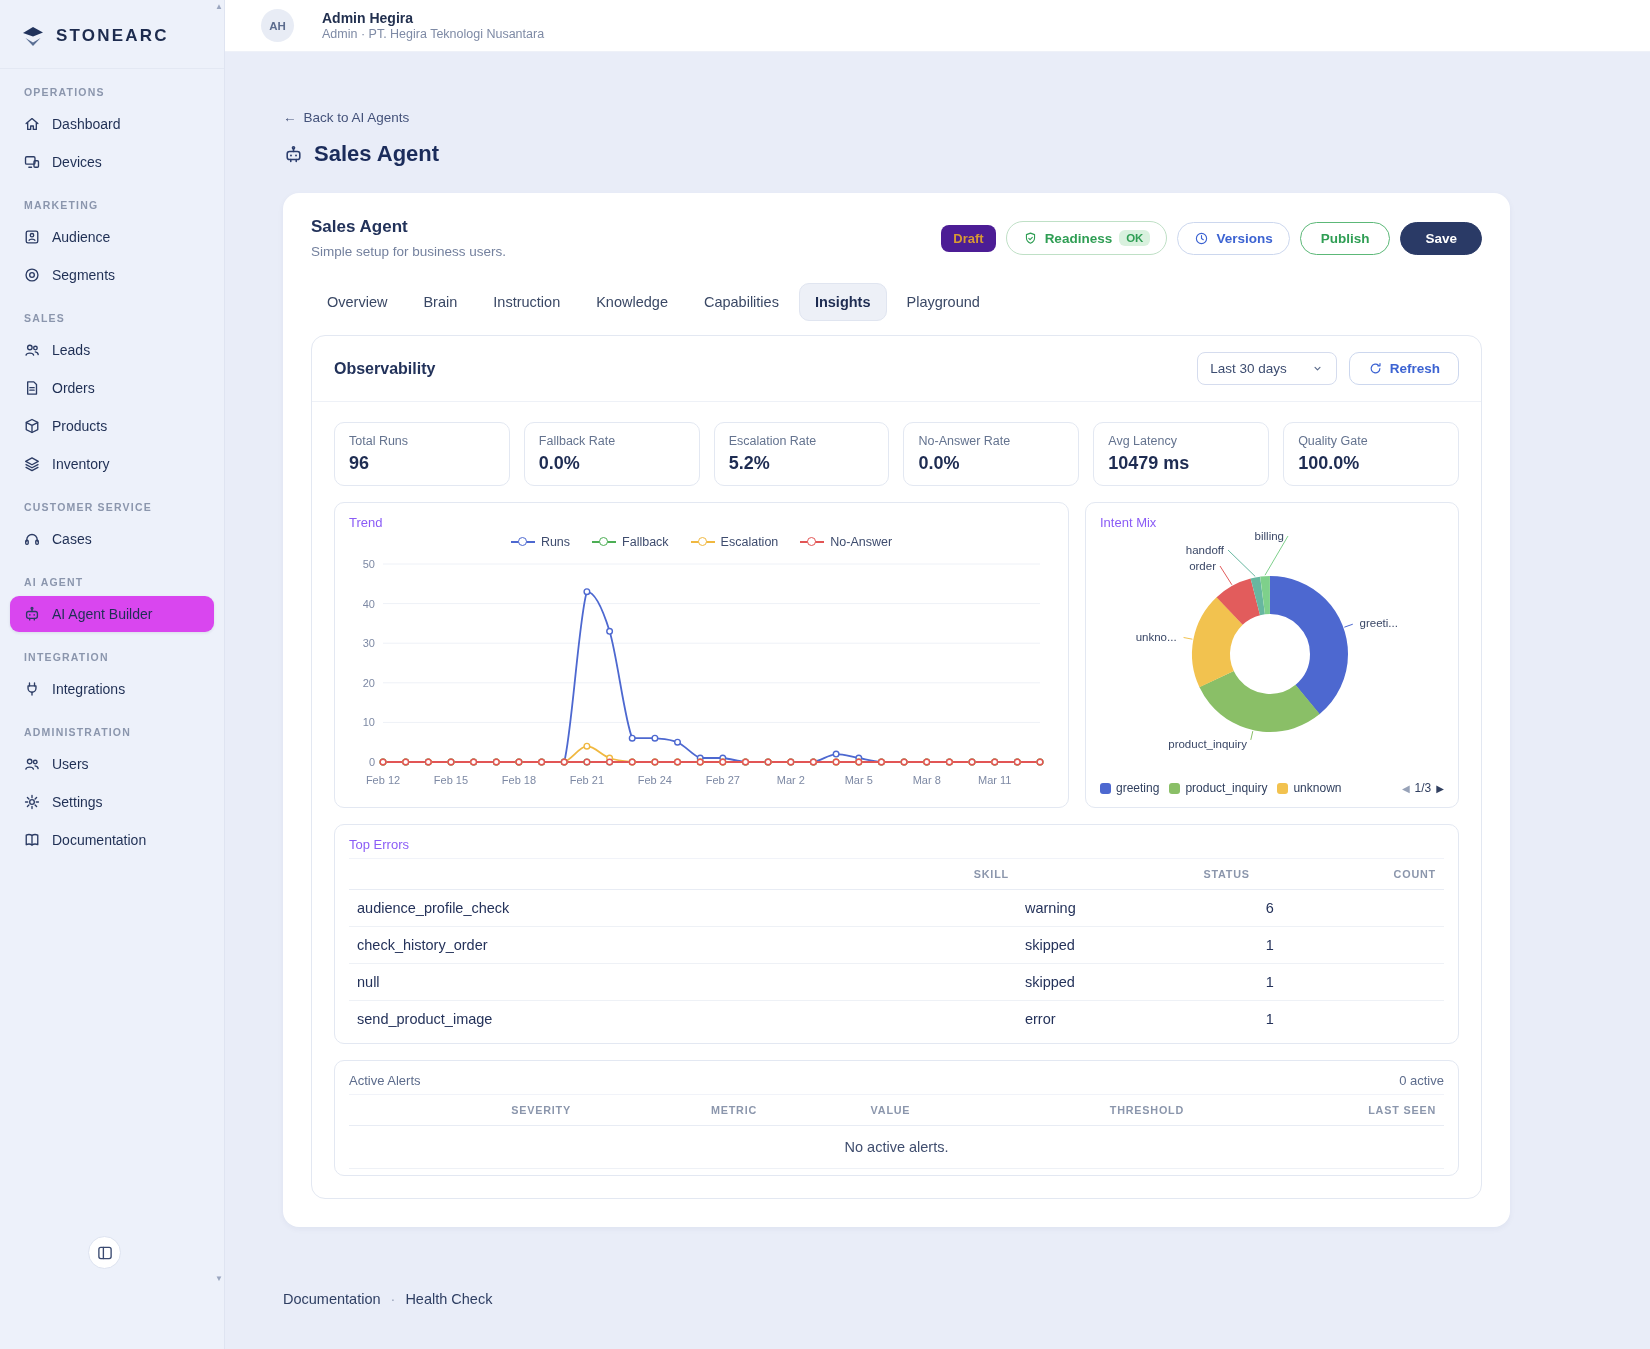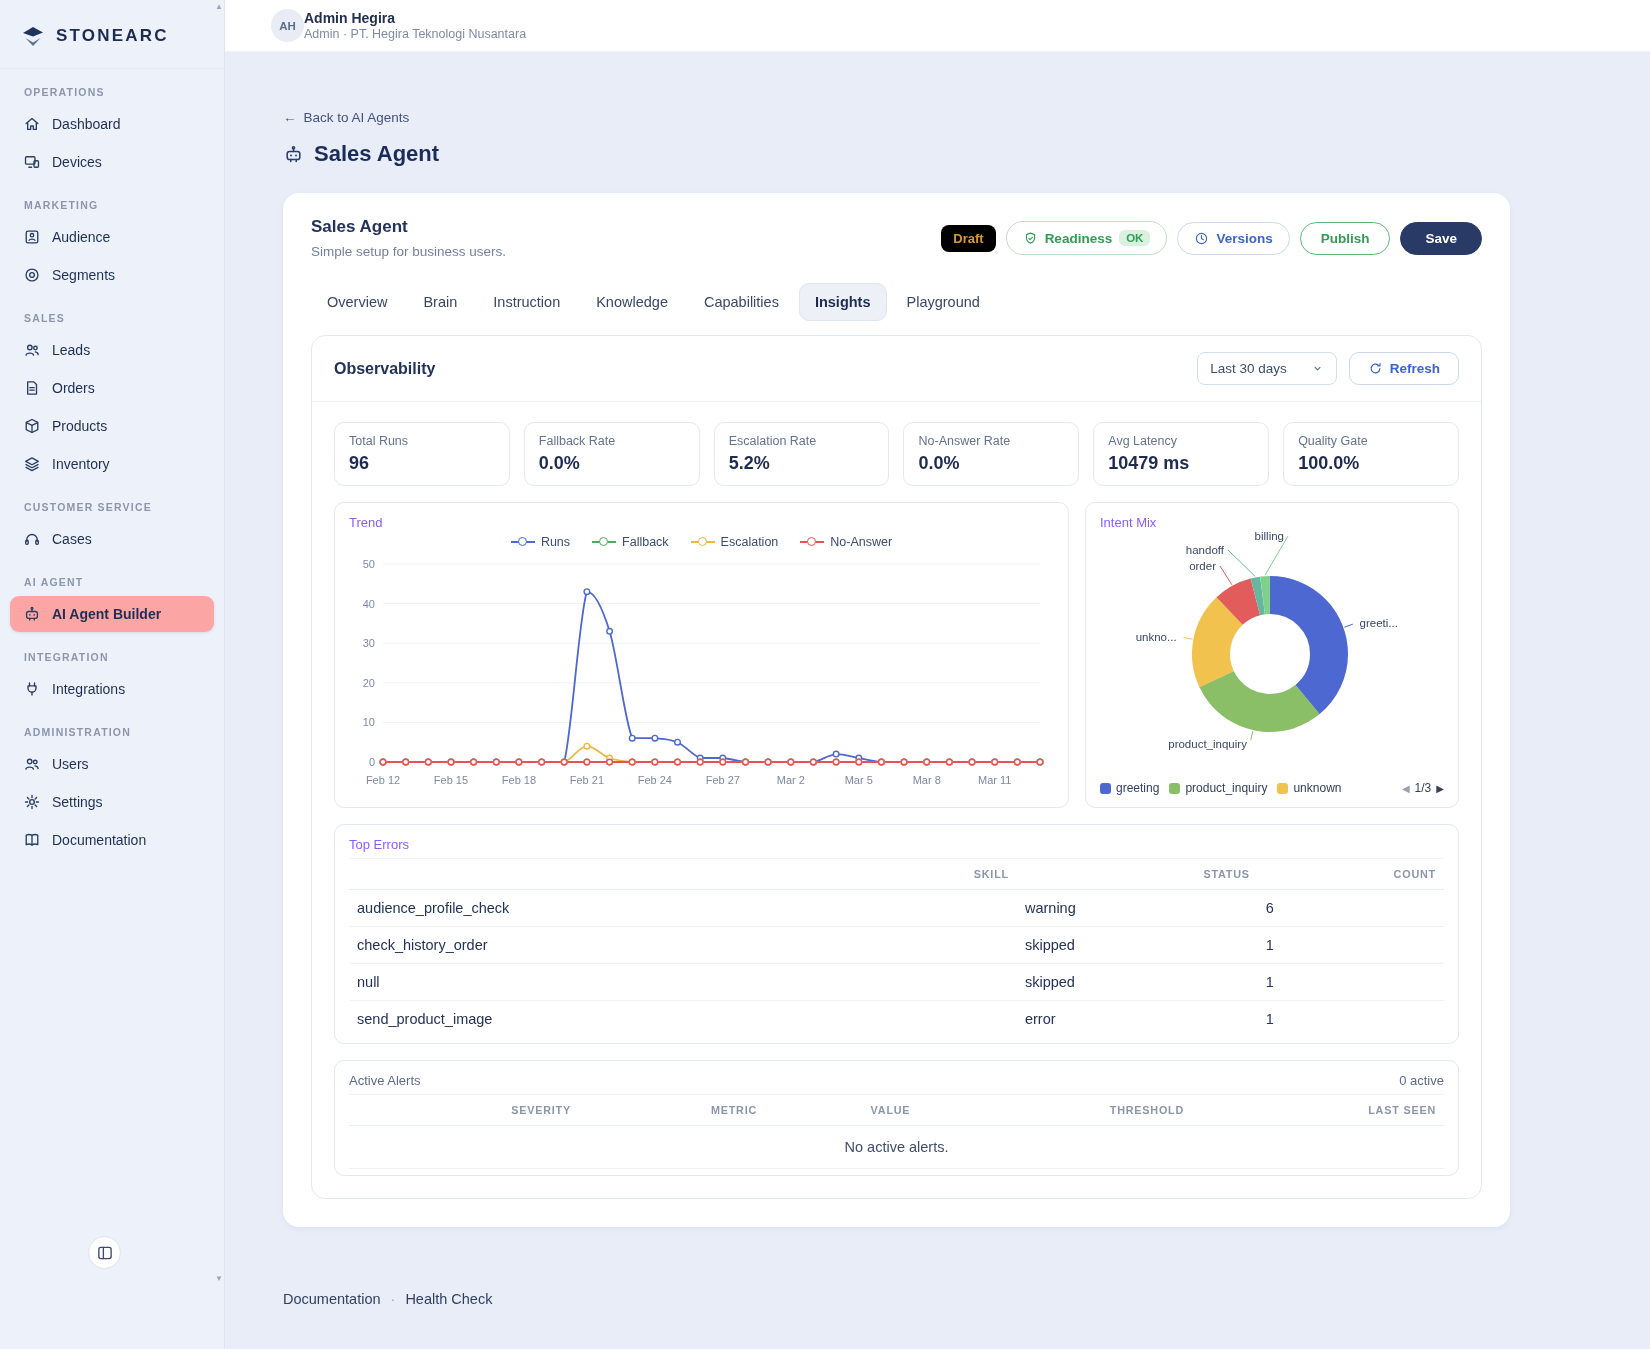--- a/index.html
+++ b/index.html
@@ -8,46 +8,46 @@
   svg text{font-family:"Liberation Sans",sans-serif}
   .app{display:flex;width:100%;height:100%}
 
   
   .sidebar{width:225px;flex:none;background:#edf1fa;border-right:1px solid #dfe4f1;position:relative}
   .logo{display:flex;align-items:center;gap:10px;padding:24px 0 20px 20px;border-bottom:1px solid #e3e8f3;cursor:pointer}
   .logo-text{font-size:17px;font-weight:700;letter-spacing:2.2px;color:#1d2b4e}
   .nav-section-label{padding:17px 24px 6px;font-size:10.5px;font-weight:700;letter-spacing:1.2px;color:#8b96ad}
   .nav-item{display:flex;align-items:center;gap:11px;margin:2px 10px;padding:9px 13px;border-radius:9px;font-size:14px;font-weight:500;color:#1f2f54;cursor:pointer}
   .nav-item svg{color:#2c3c64}
-  .nav-item.active{background:#fca5a5;box-shadow:0 1px 3px rgba(25,40,80,.10);font-weight:700}
+  .nav-item.active{background:#d946ef;box-shadow:0 1px 3px rgba(25,40,80,.10);font-weight:400}
   .collapse-btn{position:absolute;left:88px;bottom:80px;width:33px;height:33px;border-radius:50%;background:#fff;border:1px solid #dde3f0;display:flex;align-items:center;justify-content:center;color:#3a4a70;cursor:pointer}
   .scroll-arrow{position:absolute;right:1px;font-size:8px;color:#9aa6bf;cursor:pointer;line-height:1}
   .scroll-arrow.up{top:3px}
   .scroll-arrow.down{bottom:66px}
 
   
   .main{flex:1;display:flex;flex-direction:column;min-width:0}
-  .topbar{height:52px;flex:none;background:#fff;display:flex;align-items:center;gap:0;padding-left:46px;border-bottom:1px solid #eef1f8}
+  .topbar{height:52px;flex:none;background:#fff;display:flex;align-items:center;gap:28px;padding-left:36px;border-bottom:1px solid #eef1f8}
   .avatar{width:33px;height:33px;border-radius:50%;background:#e8ecf5;color:#5c6c8e;font-size:11.5px;font-weight:700;display:flex;align-items:center;justify-content:center;cursor:pointer}
   .user-name{font-size:14px;font-weight:700;color:#22304f}
   .user-meta{font-size:12.5px;color:#7e8aa5;margin-top:1px}
 
   .content{flex:1;padding:56px 0 0 58px}
   .back-link{display:inline-flex;align-items:center;gap:7px;font-size:13.5px;font-weight:500;color:#44527a;cursor:pointer}
   .page-title{margin:15px 0 0;font-size:22px;font-weight:700;color:#1b2c5b;display:flex;align-items:center;gap:10px}
   .page-title svg{width:21px;height:21px;color:#2c3e6e}
   .page-subtitle{margin-top:7px;font-size:14px;color:#707e9c}
 
   
   .agent-card{width:1227px;background:#fff;border-radius:16px;margin-top:26px;box-shadow:0 2px 6px rgba(25,40,90,.05);padding:24px 28px 28px}
   .agent-head{display:flex;justify-content:space-between;align-items:center}
   .agent-head h2{margin:0 0 7px;font-size:17px;font-weight:700;color:#22325a}
   .agent-head p{margin:0;font-size:13.5px;color:#74819e}
   .actions{display:flex;align-items:center;gap:10px}
-  .draft-badge{background:#000000;color:#d89a33;font-size:13px;font-weight:700;padding:6px 12px;border-radius:8px}
+  .draft-badge{background:#4c1d95;color:#d89a33;font-size:13px;font-weight:700;padding:6px 12px;border-radius:8px}
   .btn{display:inline-flex;align-items:center;gap:7px;border-radius:999px;font-size:13.5px;font-weight:600;padding:8px 16px;border:1px solid transparent;background:#fff;cursor:pointer;font-family:Liberation Sans, sans-serif}
   .btn svg{width:15px;height:15px}
   .btn.readiness{border-color:#bfe0c6;color:#2f9e54}
   .ok-badge{background:#d9f1de;color:#2f9e54;font-size:11.5px;font-weight:700;border-radius:6px;padding:2px 7px}
   .btn.versions{border-color:#ccd7ee;color:#3c63d2}
   .btn.publish{border-color:#5cb878;color:#2f9e54;padding:8px 20px}
   .btn.save{background:#2a3a66;color:#fff;border-color:#2a3a66;padding:8px 24px}
 
   .tabs{display:flex;gap:4px;margin-top:24px;align-items:flex-end}
   .tab{padding:10px 15px;font-size:14.5px;color:#3a4865;cursor:pointer;border:1px solid transparent;border-radius:10px}

